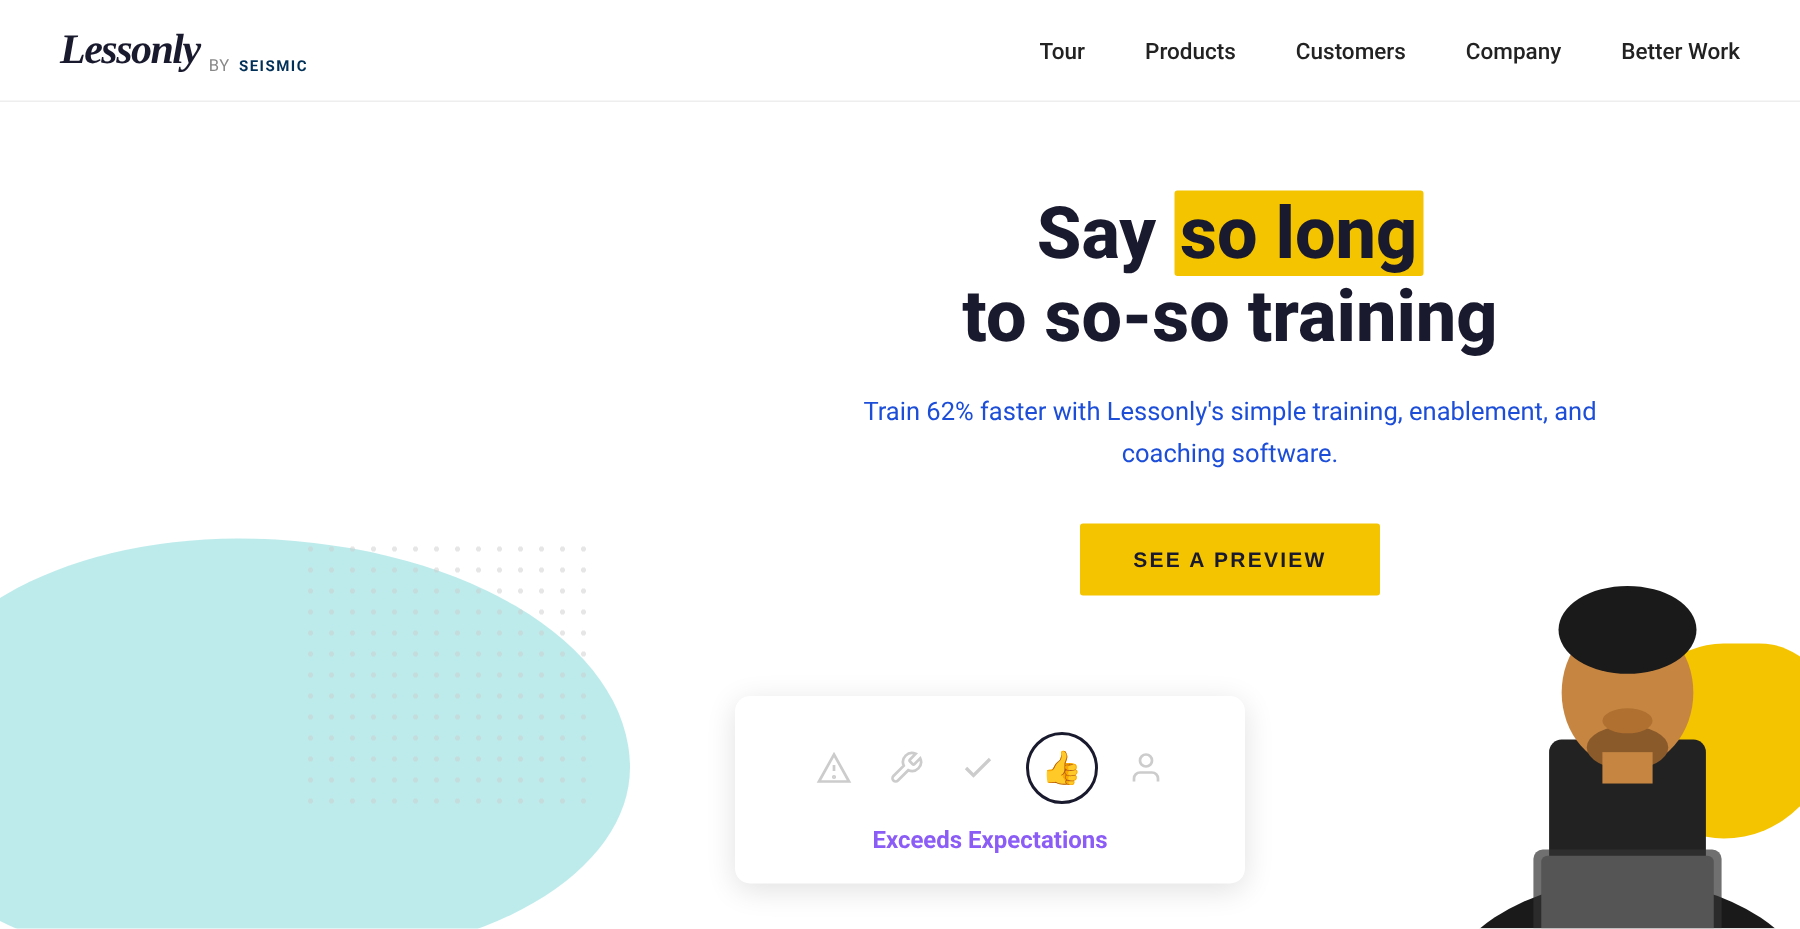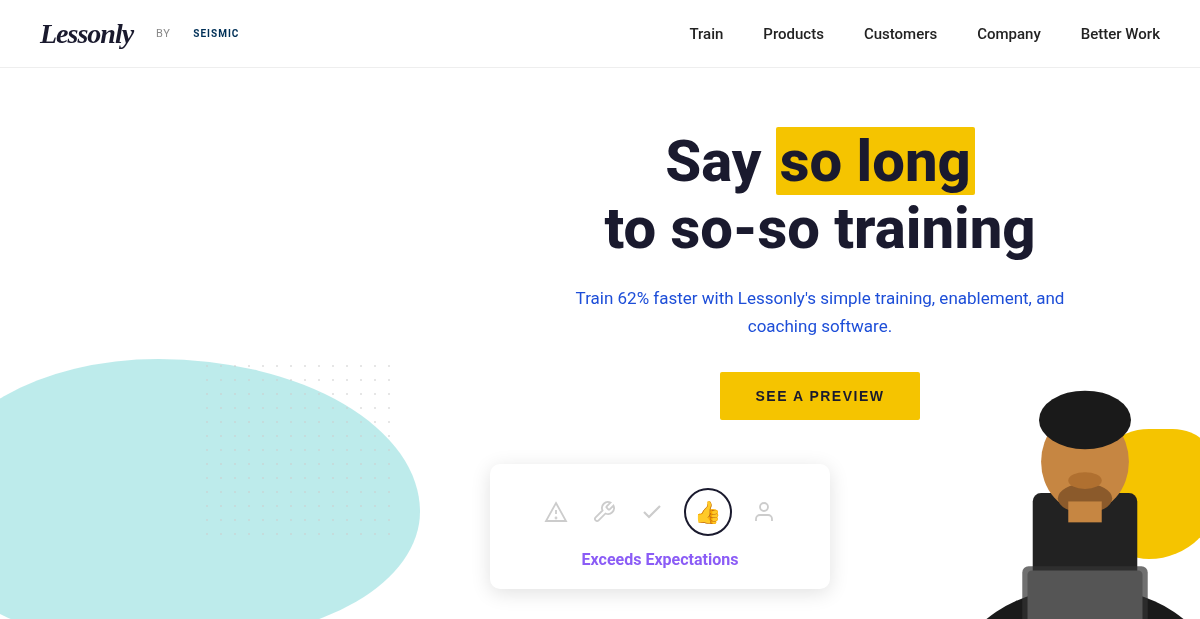--- a/index.html
+++ b/index.html
@@ -20,22 +20,22 @@
       padding: 0 40px;
       height: 68px;
       border-bottom: 1px solid #eee;
       position: relative;
       z-index: 10;
       background: #fff;
     }
 
     .logo-area {
       display: flex;
-      align-items: center;
-      gap: 23px;
+      align-items: flex-end;
+      gap: 6px;
     }
 
     .logo-text {
       font-size: 28px;
       font-weight: 700;
       color: #1a1a2e;
       font-style: italic;
       font-family: Georgia, serif;
       letter-spacing: -1px;
     }
@@ -116,21 +116,21 @@
     
     .hero-text {
       position: absolute;
       top: 60px;
       right: 120px;
       width: 520px;
       text-align: center;
     }
 
     .hero-headline {
-      font-size: 58px;
+      font-size: 48px;
       font-weight: 800;
       color: #1a1a2e;
       line-height: 1.15;
       margin-bottom: 24px;
     }
 
     .highlight {
       background: #f5c400;
       padding: 0 4px;
       border-radius: 2px;
@@ -225,21 +225,21 @@
 </head>
 <body>
 
 <header>
   <div class="logo-area">
     <span class="logo-text">Lessonly</span>
     <span class="logo-by">by</span>
     <span class="logo-seismic">SEISMIC</span>
   </div>
   <nav>
-    <a>Train</a>
+    <a>Tour</a>
     <a>Products</a>
     <a>Customers</a>
     <a>Company</a>
     <a>Better Work</a>
   </nav>
 </header>
 
 <div class="main-content">
 
   <div class="teal-blob"></div>

